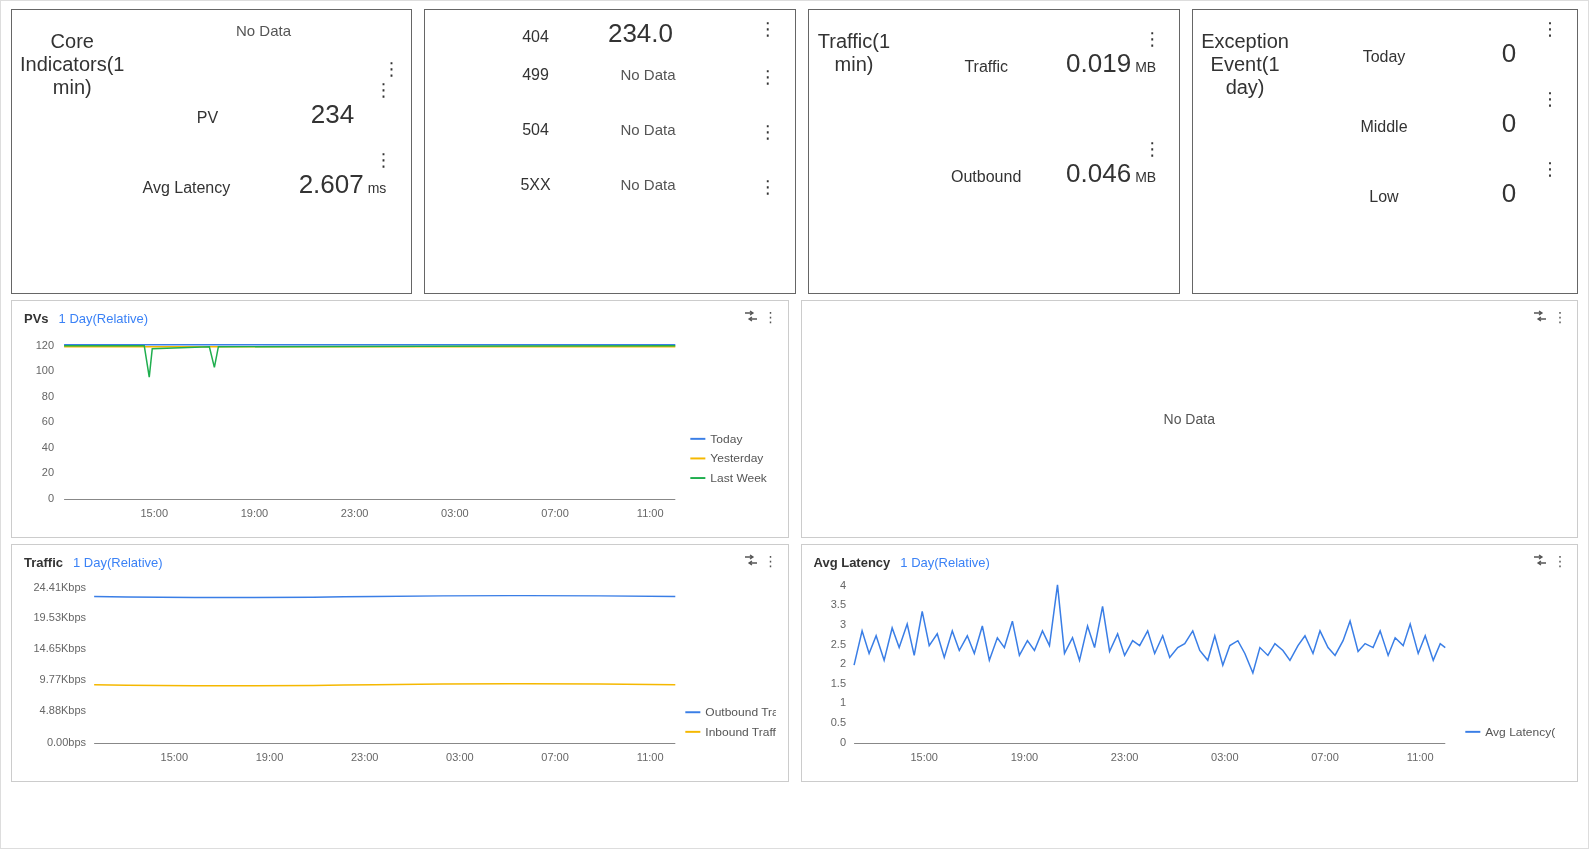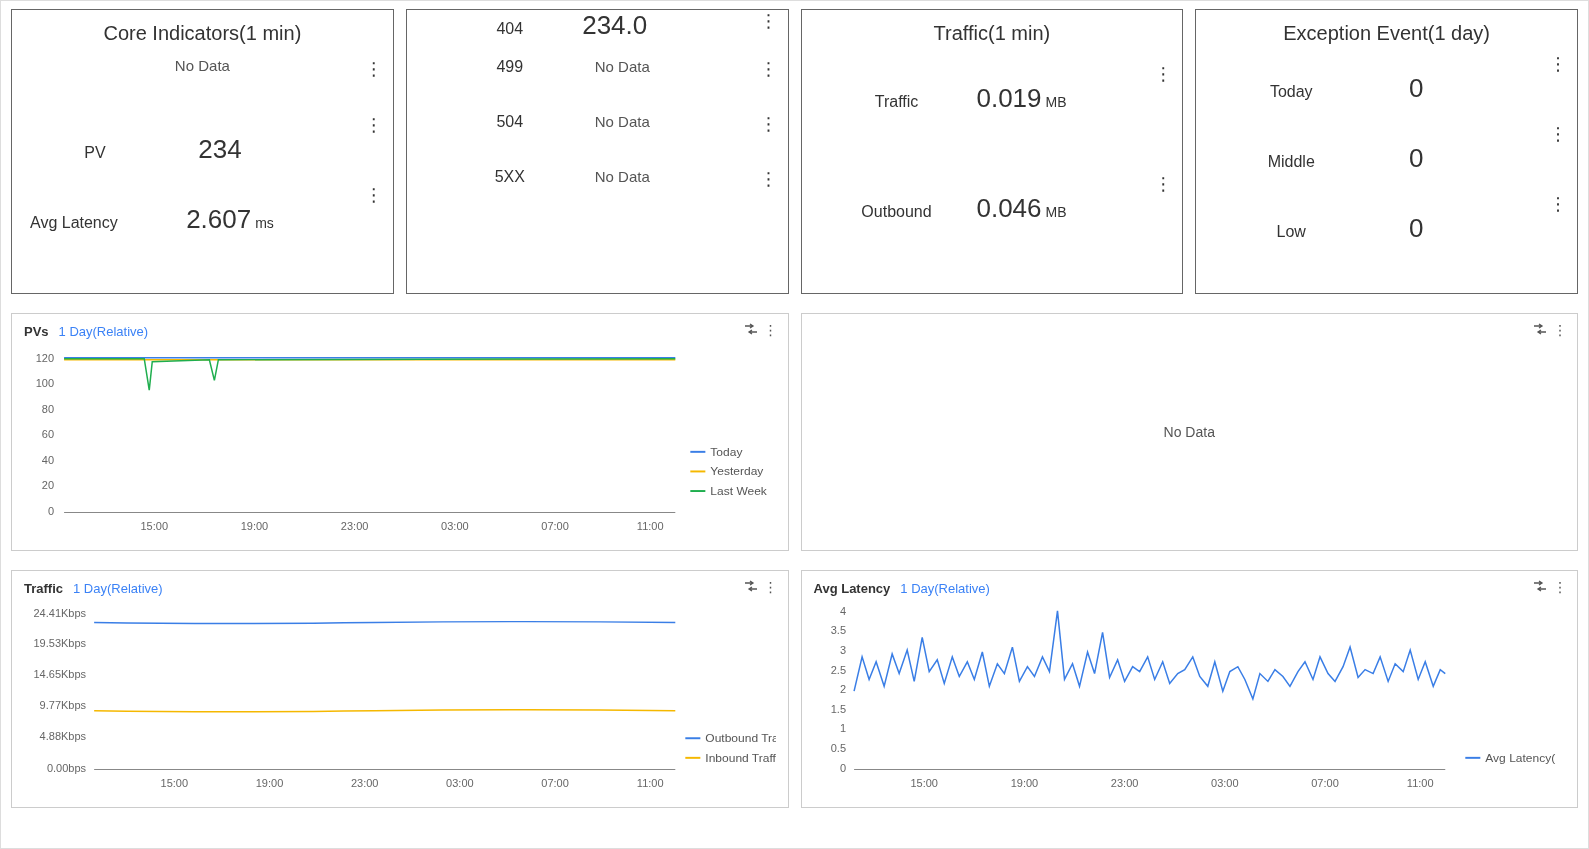--- a/index.html
+++ b/index.html
@@ -15,23 +15,23 @@
   }
   .top-row {
     display: flex;
     gap: 12px;
     height: 285px;
   }
   .card {
     border: 1px solid #666;
     flex: 1;
     display: flex;
-    flex-direction: column;
+    flex-direction: row;
     position: relative;
-    padding: 0;
+    padding: 8px;
   }
   .card-title {
     text-align: center;
     font-size: 20px;
     font-weight: 400;
     color: #333;
     padding: 12px 0 8px;
   }
   .card-body {
     flex: 1;
@@ -68,21 +68,21 @@
     font-size: 14px;
     margin-left: 4px;
   }
   .no-data {
     font-size: 15px;
     color: #555;
   }
   .charts-row {
     display: flex;
     gap: 12px;
-    margin-top: 19px;
+    margin-top: 6px;
   }
   .chart-panel {
     border: 1px solid #ccc;
     flex: 1;
     height: 238px;
     position: relative;
     padding: 10px 12px;
   }
   .chart-header {
     display: flex;

